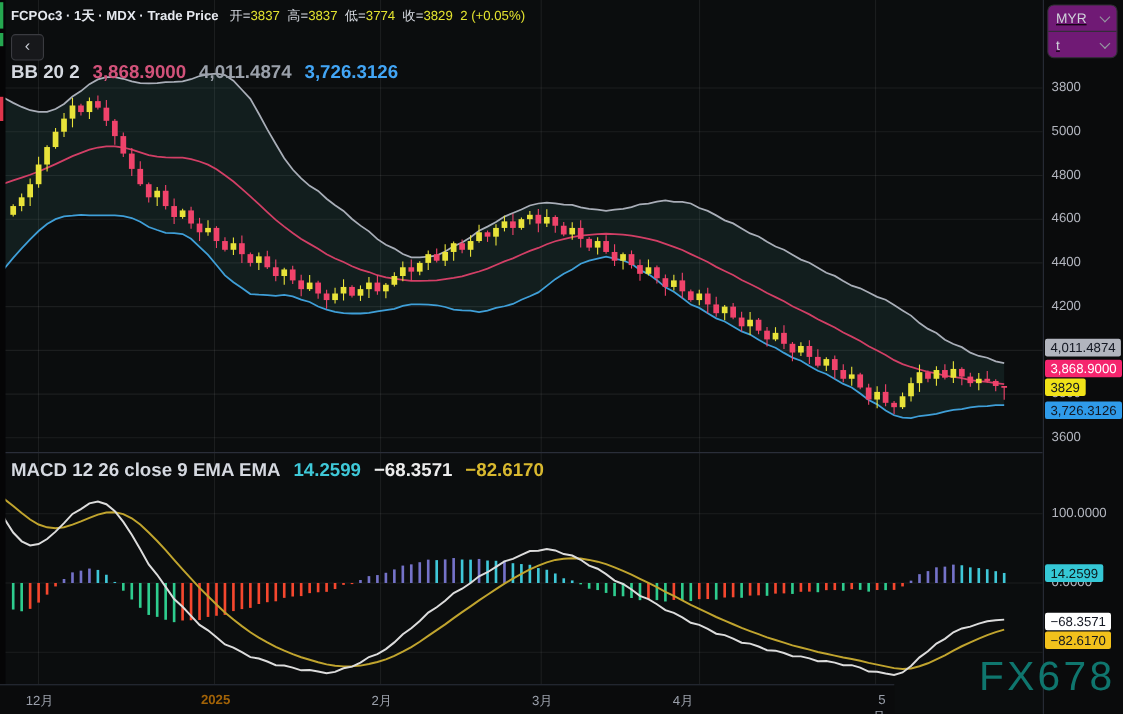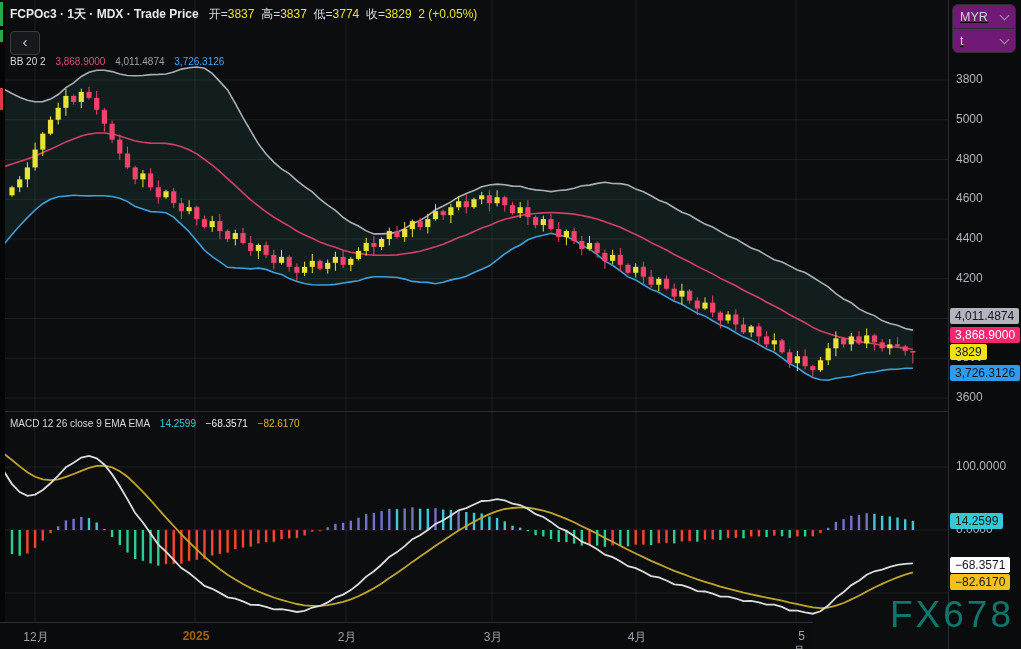--- a/index.html
+++ b/index.html
@@ -6,21 +6,21 @@
   .app{position:relative;width:1021px;height:649px;background:#0b0d0e;overflow:hidden;
        font-family:"Liberation Sans","DejaVu Sans",sans-serif;-webkit-font-smoothing:antialiased;}
   svg{position:absolute;left:0;top:0;display:block;}
   .left-strip{position:absolute;left:0;top:0;width:5px;height:649px;background:#050506;z-index:5;}
   .left-strip i{position:absolute;left:0;width:3px;display:block;}
   .hdr{position:absolute;left:10px;top:6px;z-index:20;font-size:12px;color:#d5d9e0;white-space:nowrap;}
   .hdr b{font-weight:bold;color:#e6e9ef;}
   .hdr .yv{color:#e3e32f;}
   .backbtn{position:absolute;left:10px;top:31px;width:28px;height:22px;background:#17181b;border:1px solid #3a3b40;
        border-radius:4px;color:#c8ccd4;font-size:15px;line-height:20px;text-align:center;z-index:20;cursor:pointer;}
-  .legend{position:absolute;left:10px;z-index:20;font-size:10px;color:#d5d9e0;white-space:nowrap;}
+  .legend{position:absolute;left:10px;z-index:20;font-size:17px;color:#d5d9e0;white-space:nowrap;font-weight:bold;}
   .legend span{margin-right:7px;}
   .bbrow{top:56px;}
   .macdrow{top:418px;}
   .c-bbmid{color:#d2527a;} .c-bbup{color:#9aa0aa;} .c-bblo{color:#42a5f5;}
   .c-hist{color:#3fc8d8;} .c-macd{color:#ececec;} .c-sig{color:#d9b92f;}
   .axis-panel{position:absolute;left:948px;top:0;width:73px;height:649px;background:#0a0b0c;
        border-left:1px solid #2a2e39;z-index:10;}
   .unitbox{position:absolute;left:3px;top:4px;width:62px;border:1px solid #2e2f33;border-radius:6px;background:#701a75;text-decoration:underline;}
   .unitrow{height:23px;display:flex;align-items:center;justify-content:space-between;padding:0 7px;color:#cfd3da;font-size:12.5px;cursor:pointer;}
   .unitrow+.unitrow{border-top:1px solid #2e2f33;}
@@ -492,18 +492,18 @@
     <div class="gearwrap" style="left:975px;">
       <svg width="20" height="20" viewBox="0 0 20 20">
         <path d="M10 3 L16 6.6 L16 13.4 L10 17 L4 13.4 L4 6.6 Z" fill="none" stroke="#9095a0" stroke-width="1.3" stroke-linejoin="round"></path>
         <circle cx="10" cy="10" r="1.7" fill="none" stroke="#9095a0" stroke-width="1.2"></circle>
       </svg>
     </div>
   <div class="tlabel" style="left: 36px;">12月</div>
       <div class="tlabel major" style="left: 196px;">2025</div>
       <div class="tlabel" style="left: 347px;">2月</div>
       <div class="tlabel" style="left: 493px;">3月</div>
-      <div class="tlabel" style="left: 637px;">4月</div>
+      <div class="tlabel" style="left: 621px;">4月</div>
       <div class="tlabel" style="left: 797px; text-align: right;">5月</div>
     </div>
 
   <div class="watermark">FX678</div>
 </div>
 
 </body></html>

